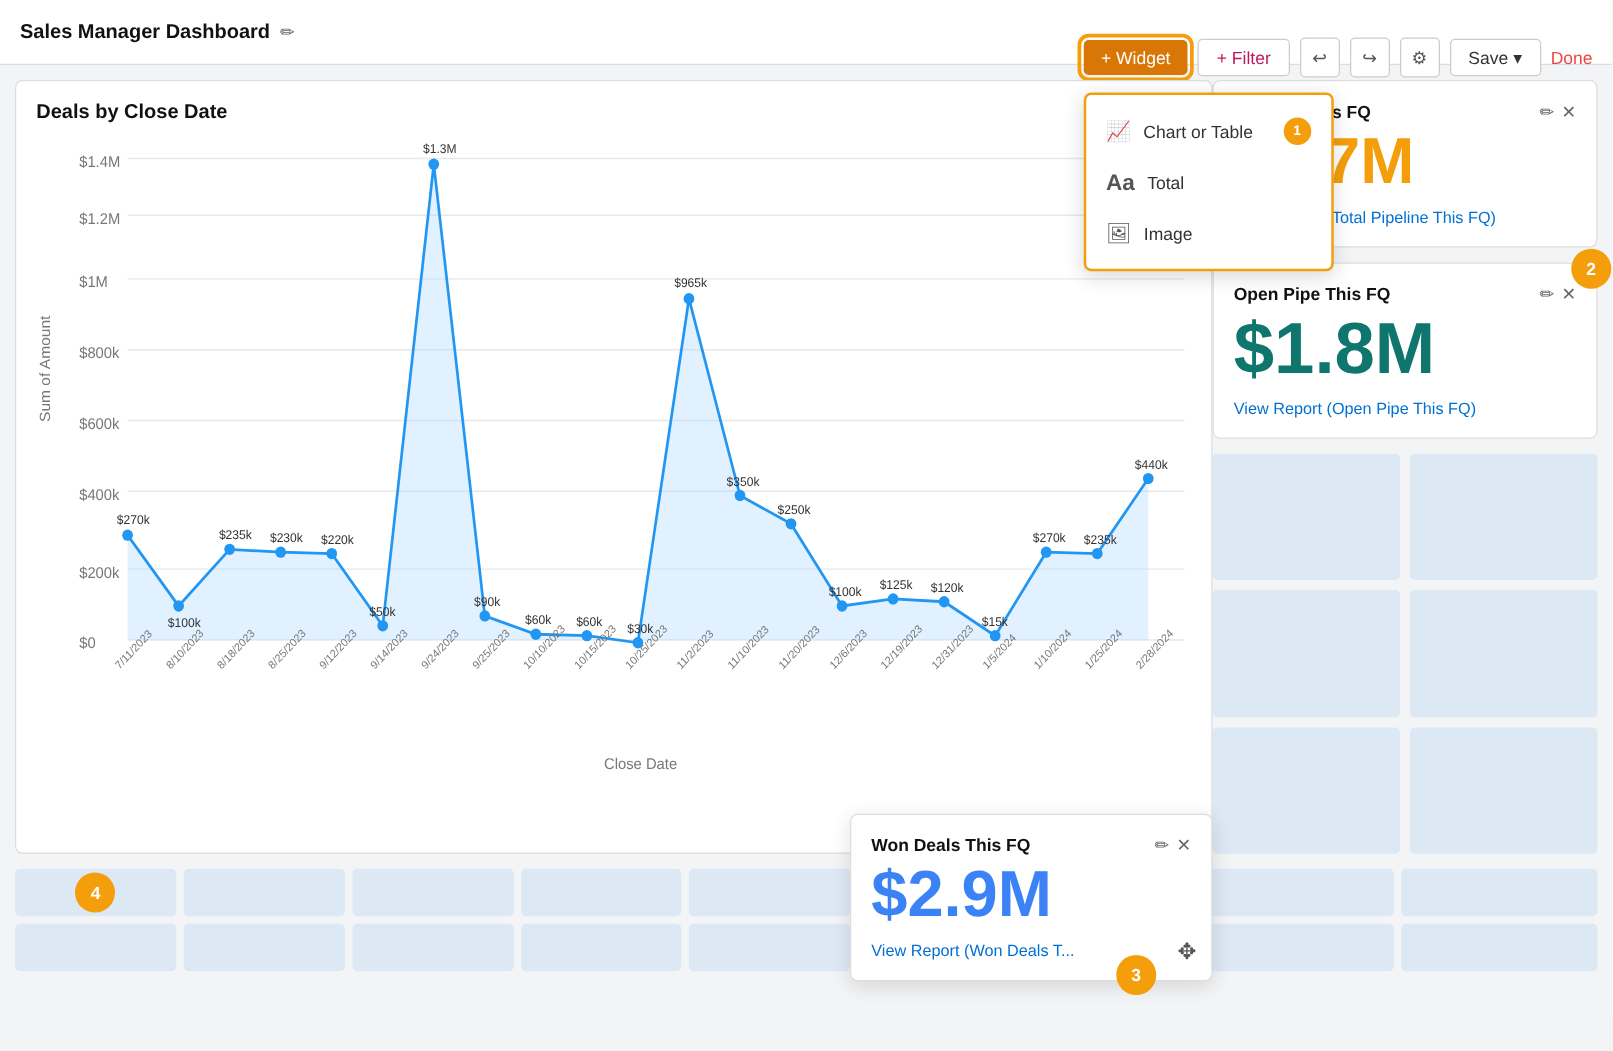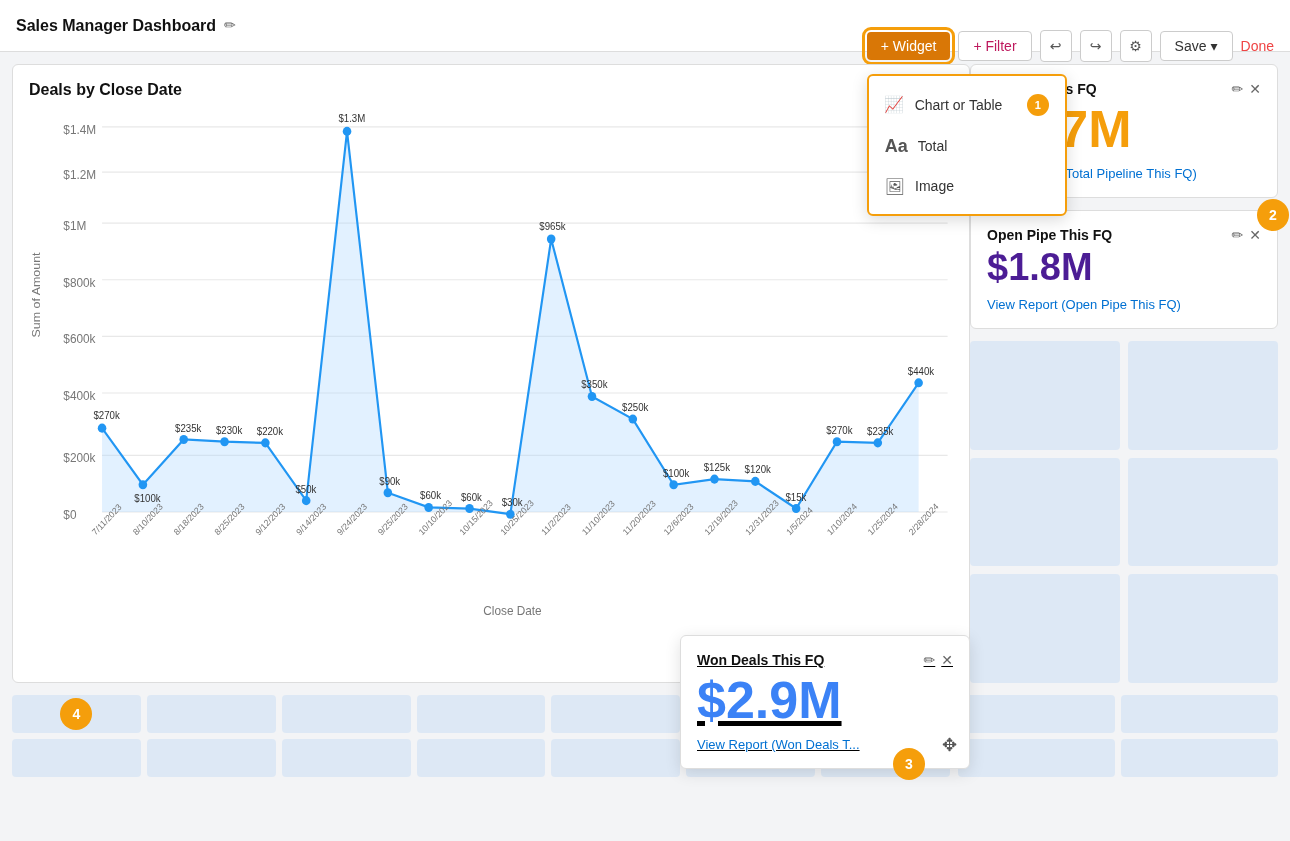--- a/index.html
+++ b/index.html
@@ -70,45 +70,44 @@
     
     .metric-card {
       background: #fff; border: 1px solid #ddd; border-radius: 6px;
       padding: 16px; margin-bottom: 12px; position: relative;
     }
     .card-header { display: flex; align-items: center; justify-content: space-between; margin-bottom: 4px; }
     .card-title { font-size: 14px; font-weight: 600; color: #111; }
     .card-actions { display: flex; gap: 6px; }
     .card-action { background: none; border: none; color: #666; cursor: pointer; font-size: 14px; }
     .metric-value-pipeline { font-size: 52px; font-weight: 700; color: #f59e0b; line-height: 1.1; }
-    .metric-value-open { font-size: 38px; font-weight: 700; color: #4c1d95; line-height: 1.1; }
+    .metric-value-open { font-size: 58px; font-weight: 700; color: #0f766e; line-height: 1.1; }
     .metric-value-won { font-size: 52px; font-weight: 700; color: #3b82f6; line-height: 1.1; }
     .card-link { font-size: 13px; color: #0070d2; cursor: pointer; margin-top: 8px; }
 
     
     .placeholder-grid { display: grid; grid-template-columns: 1fr 1fr; gap: 8px; flex: 1; }
     .placeholder-cell { background: #dde8f5; border-radius: 4px; min-height: 40px; }
 
     
     .badge-circle {
       position: absolute;
       width: 32px; height: 32px; border-radius: 50%;
       background: #f59e0b; color: #fff;
       display: flex; align-items: center; justify-content: center;
       font-size: 14px; font-weight: 700; z-index: 10;
     }
 
     
     .won-card {
       position: absolute;
-      bottom: 20px; left: 50%; transform: translateX(-50%);
+      bottom: 4px; left: 50%; transform: translateX(-50%);
       width: 290px; background: #fff; border: 1px solid #ddd;
       border-radius: 6px; padding: 16px; box-shadow: 0 4px 16px rgba(0,0,0,0.12);
       z-index: 20;
-      text-decoration: underline;
     }
 
     
     .move-cursor {
       position: absolute; bottom: 16px; right: 16px;
       color: #555; font-size: 22px; pointer-events: none;
     }
 
     .main-body { display: flex; flex-direction: column; height: calc(841px - 52px); }
     .main-row { display: flex; flex: 1; min-height: 0; }

